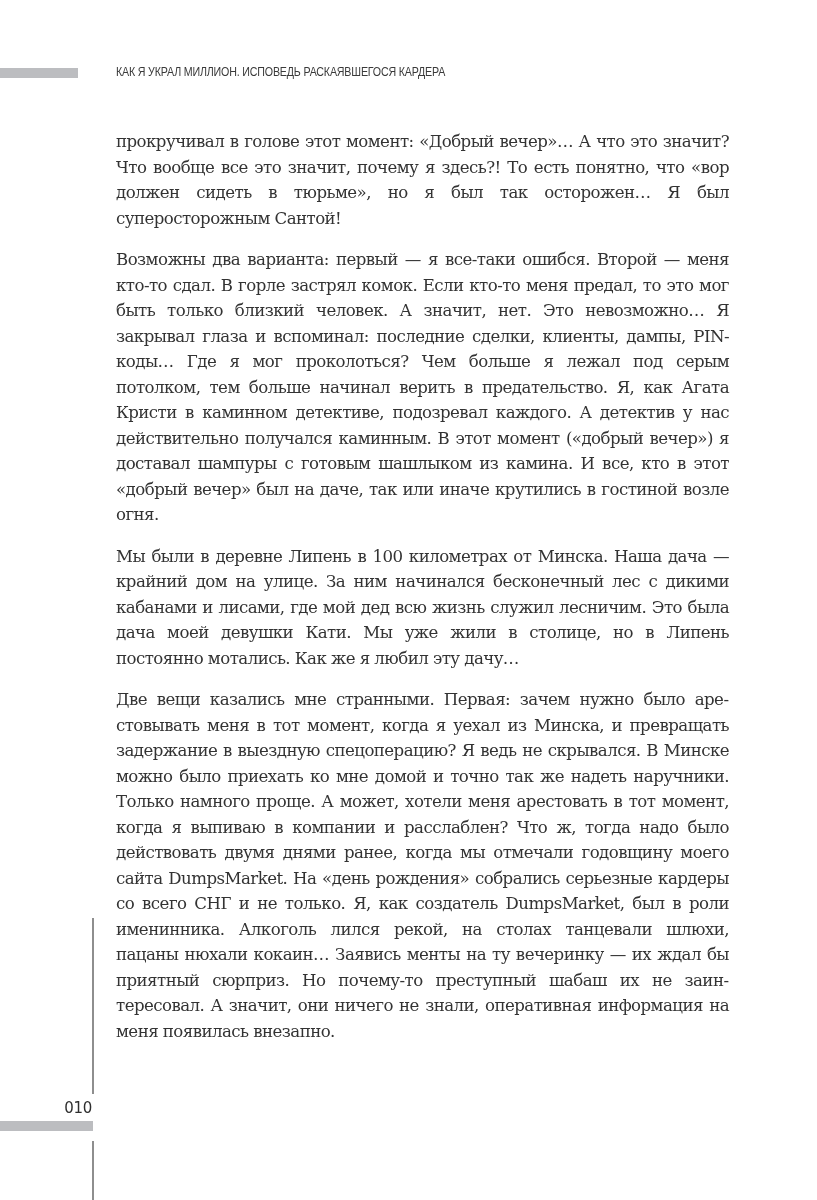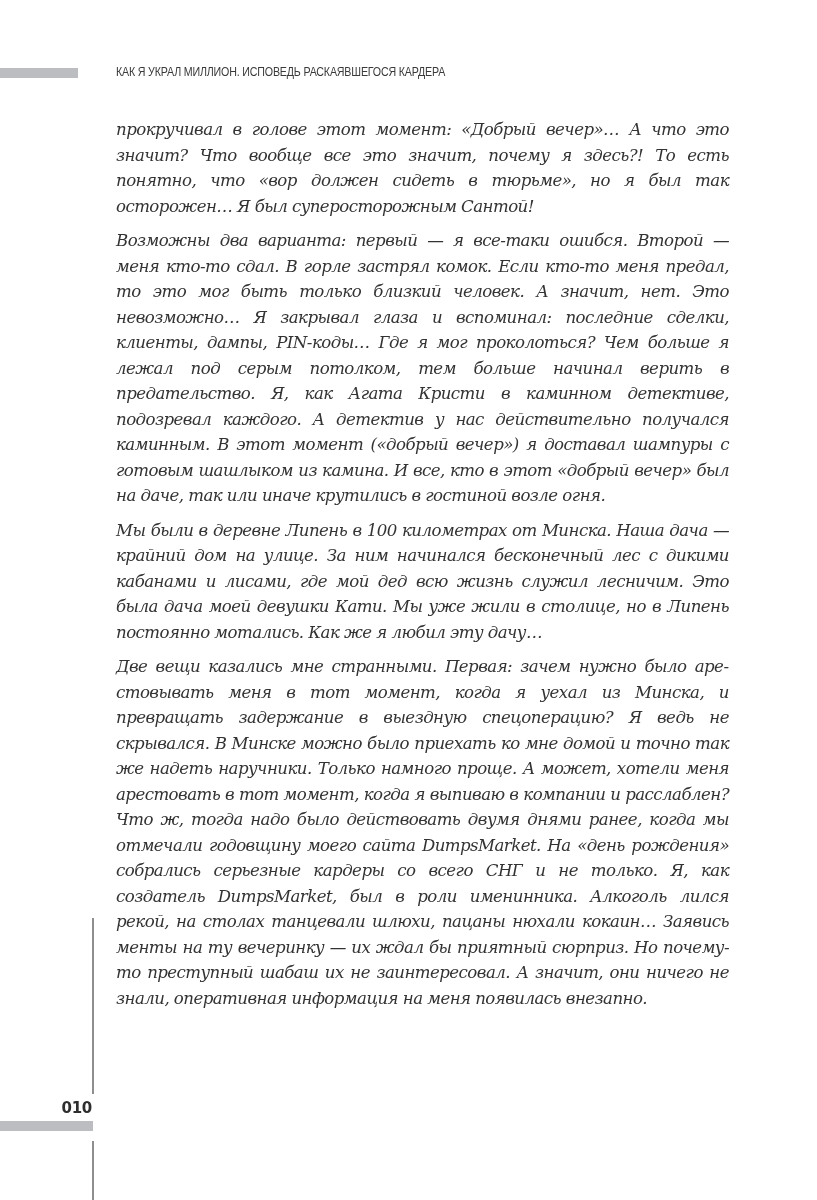--- a/index.html
+++ b/index.html
@@ -13,30 +13,30 @@
     position: absolute; left: 116px; top: 65px;
     font-family: "Liberation Sans", sans-serif; font-size: 12.4px; color: #3a3a3a;
     letter-spacing: -0.2px; transform: scaleX(0.86); transform-origin: left top;
     white-space: nowrap; text-transform: uppercase;
   }
   .body-text {
     position: absolute; left: 116px; top: 113px; width: 613px;
     font-family: "DejaVu Serif", serif; font-size: 16.6px; line-height: 25.5px;
     color: #333333; text-align: justify;
   }
-  .body-text p { margin: 4px 0 9px 0; hyphens: manual; letter-spacing: -0.55px; word-spacing: 0px; font-style: italic;}
+  .body-text p { margin: 16px 0 9px 0; hyphens: manual; letter-spacing: -0.55px; word-spacing: 0px;}
   .vrule-top {
     position: absolute; left: 92px; top: 918px; width: 2px; height: 176px; background: #8e8e8e;
   }
   .vrule-bottom {
     position: absolute; left: 92px; top: 1141px; width: 2px; height: 59px; background: #8e8e8e;
   }
   .page-number {
     position: absolute; left: 52px; top: 1099px; width: 40px; text-align: right;
-    font-family: "DejaVu Sans", sans-serif; font-weight: bold; font-size: 15px; color: #2e2e2e;
+    font-family: "DejaVu Sans", sans-serif; font-weight: normal; font-size: 15px; color: #2e2e2e;
     letter-spacing: -0.3px;
   }
   .footer-bar {
     position: absolute; left: 0; top: 1121px; width: 93px; height: 10px; background: #bcbdc0;
   }
 </style>
 </head>
 <body>
 
 <div class="header-bar"></div>

